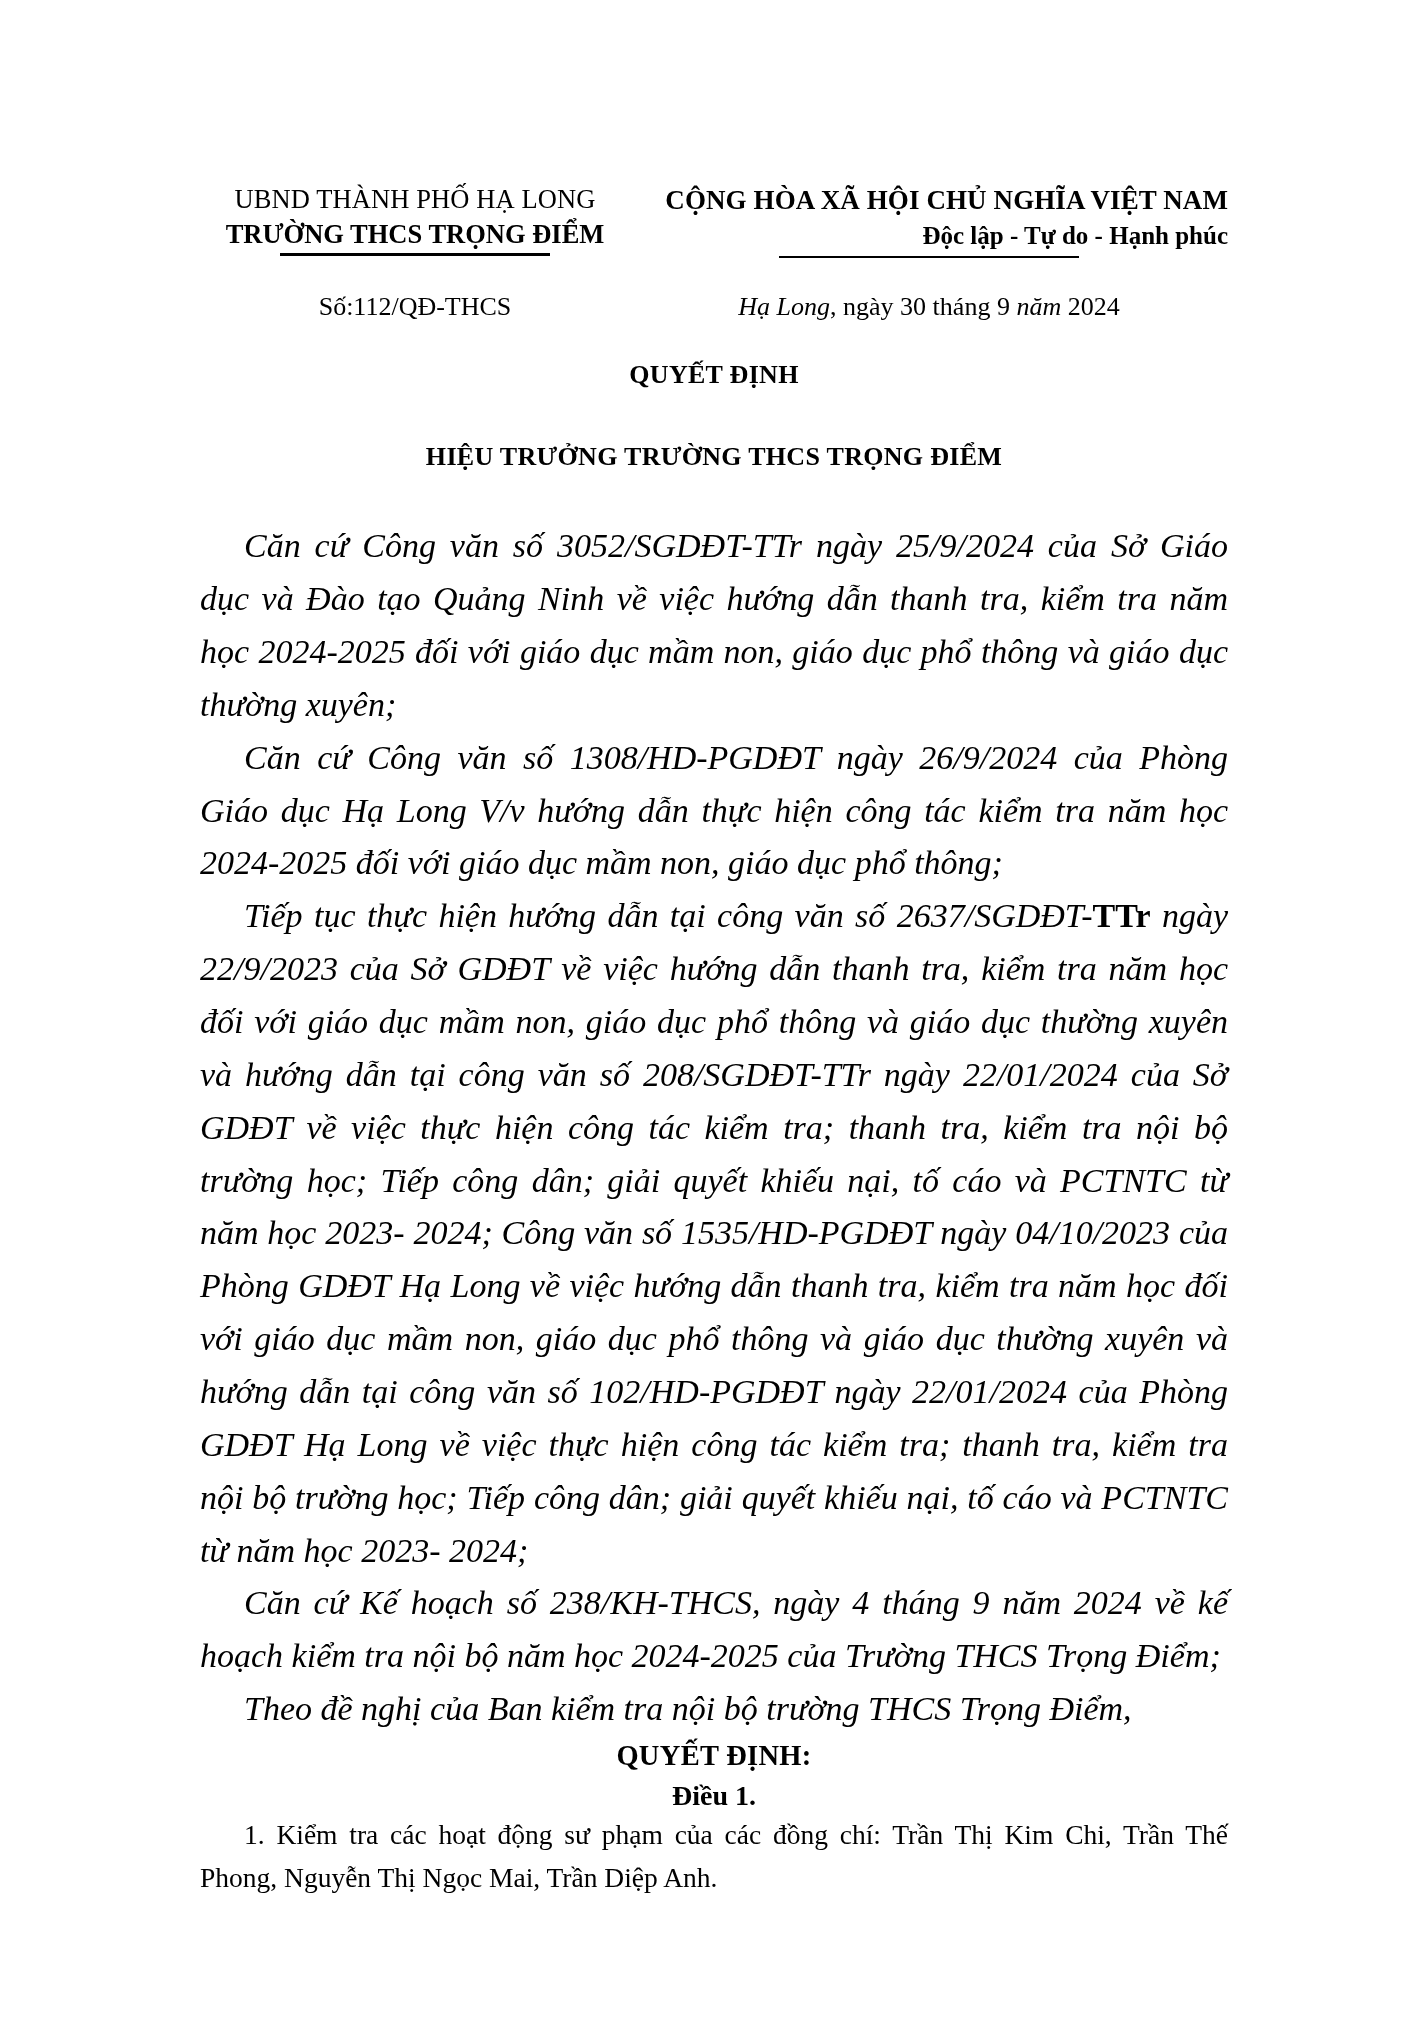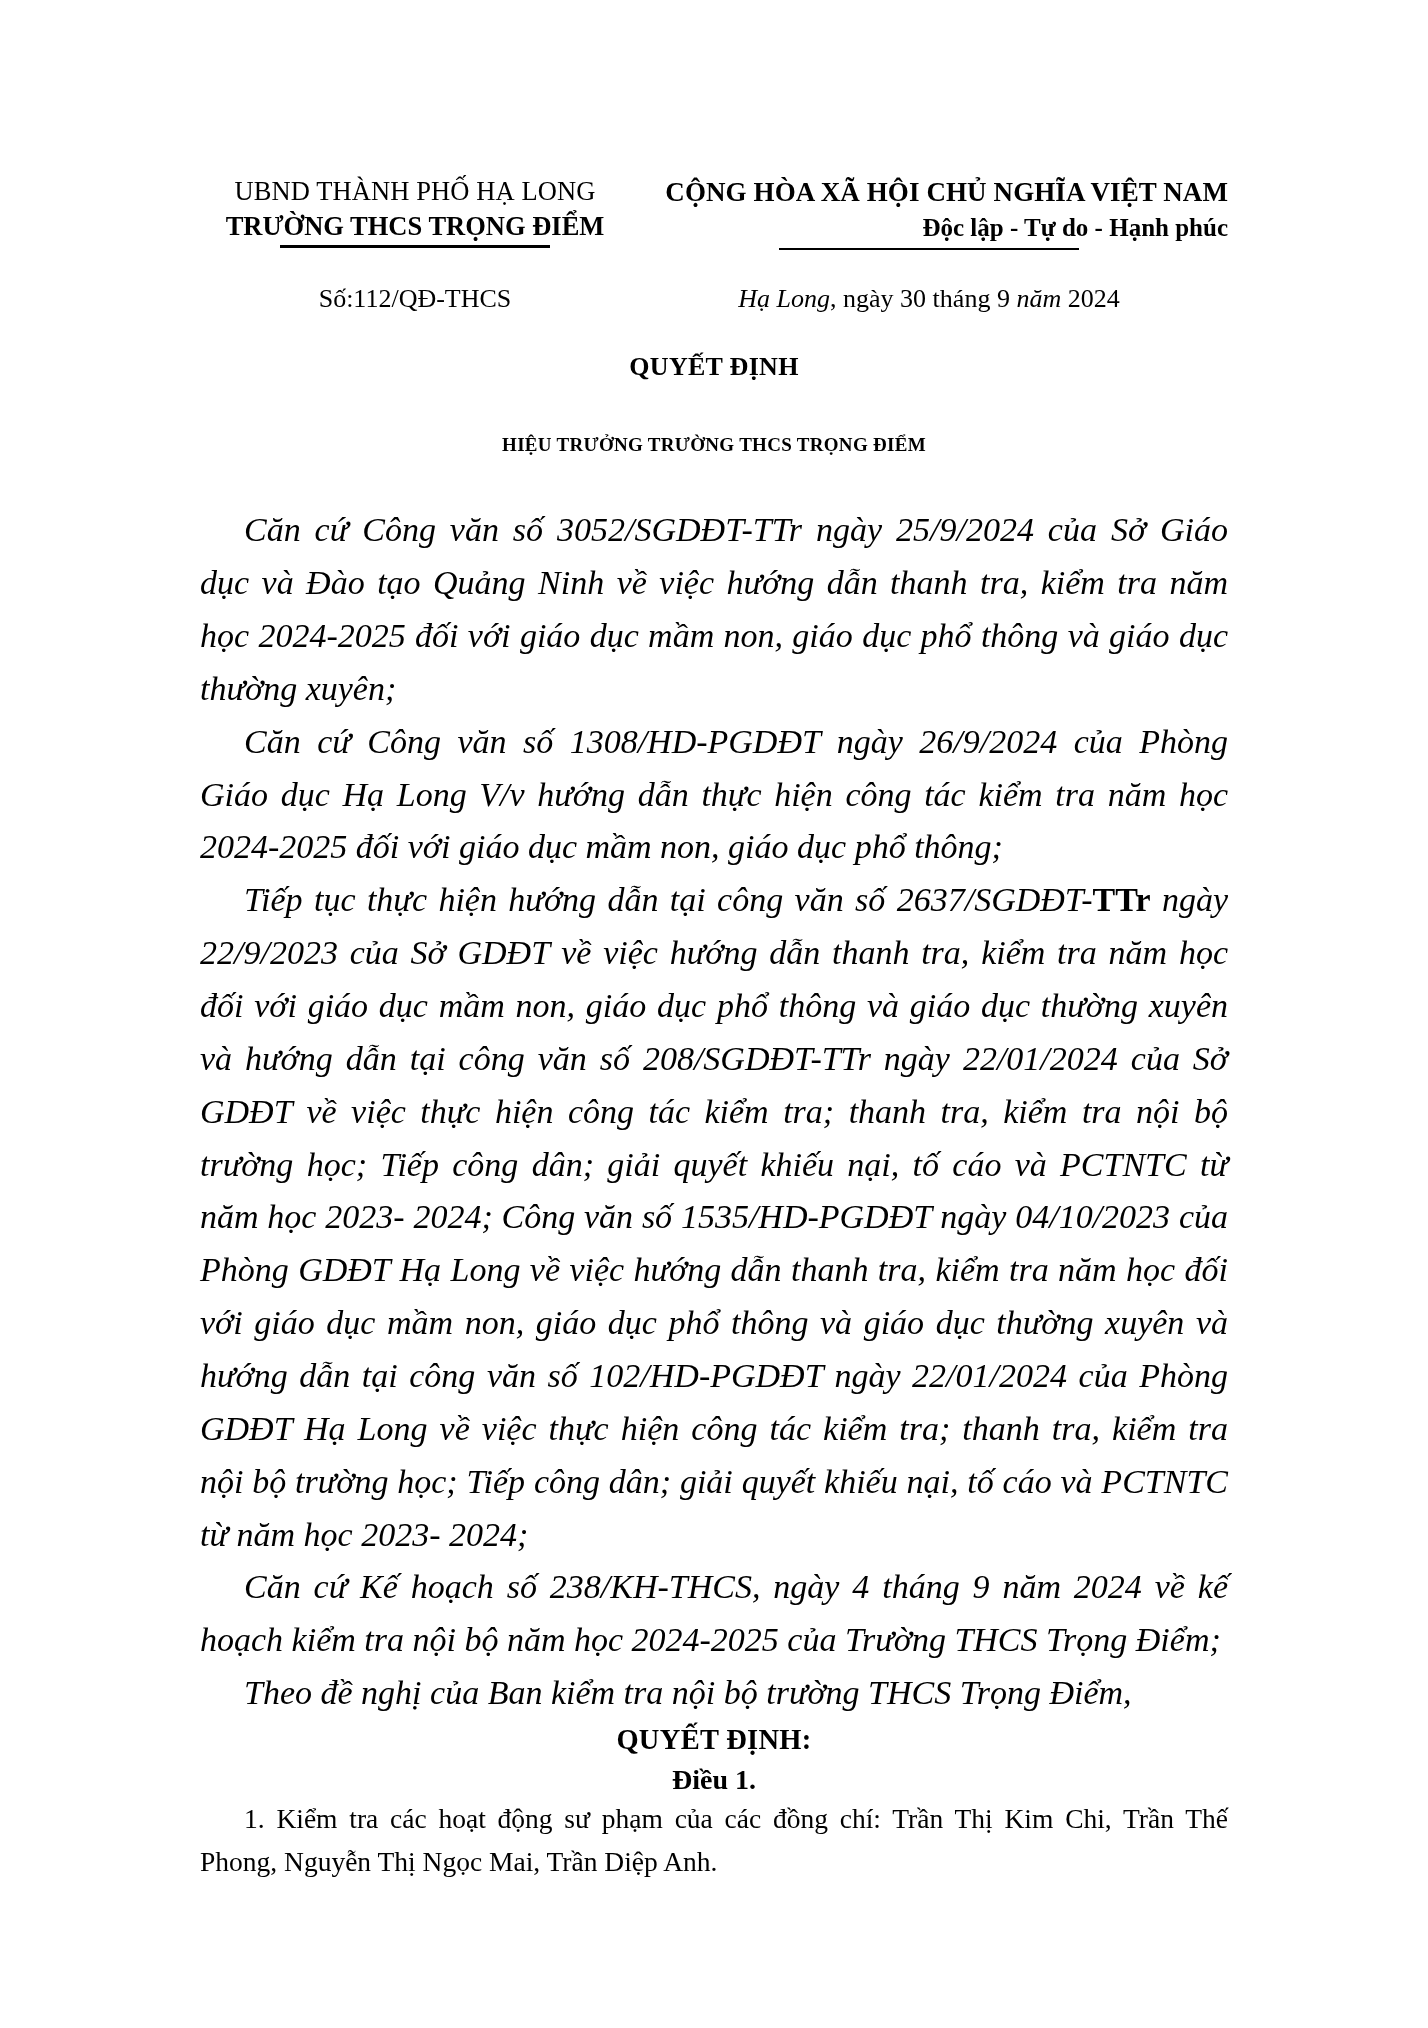--- a/index.html
+++ b/index.html
@@ -15,21 +15,21 @@
     position: relative;
     width: 1428px;
     height: 2028px;
     background: #ffffff;
     overflow: hidden;
     box-sizing: border-box;
   }
   .content {
     position: absolute;
     left: 200px;
-    top: 7px;
+    top: 15px;
     width: 1028px;
   }
 
   
   .doc-header {
     display: flex;
     align-items: flex-start;
     padding-top: 168px;
   }
   .hdr-left {
@@ -105,21 +105,21 @@
     font-size: 27.5px;
     line-height: 1.52;
     text-align: justify;
     text-align-last: center;
     margin-top: 12px;
     text-indent: 34px;
   }
   .title-org {
     text-align: center;
     font-weight: bold;
-    font-size: 19px;
+    font-size: 26px;
     margin-top: 52px;
     letter-spacing: 0.3px;
   }
 
   
   .body-block {
     margin-top: 48px;
   }
   .para {
     font-style: italic;

